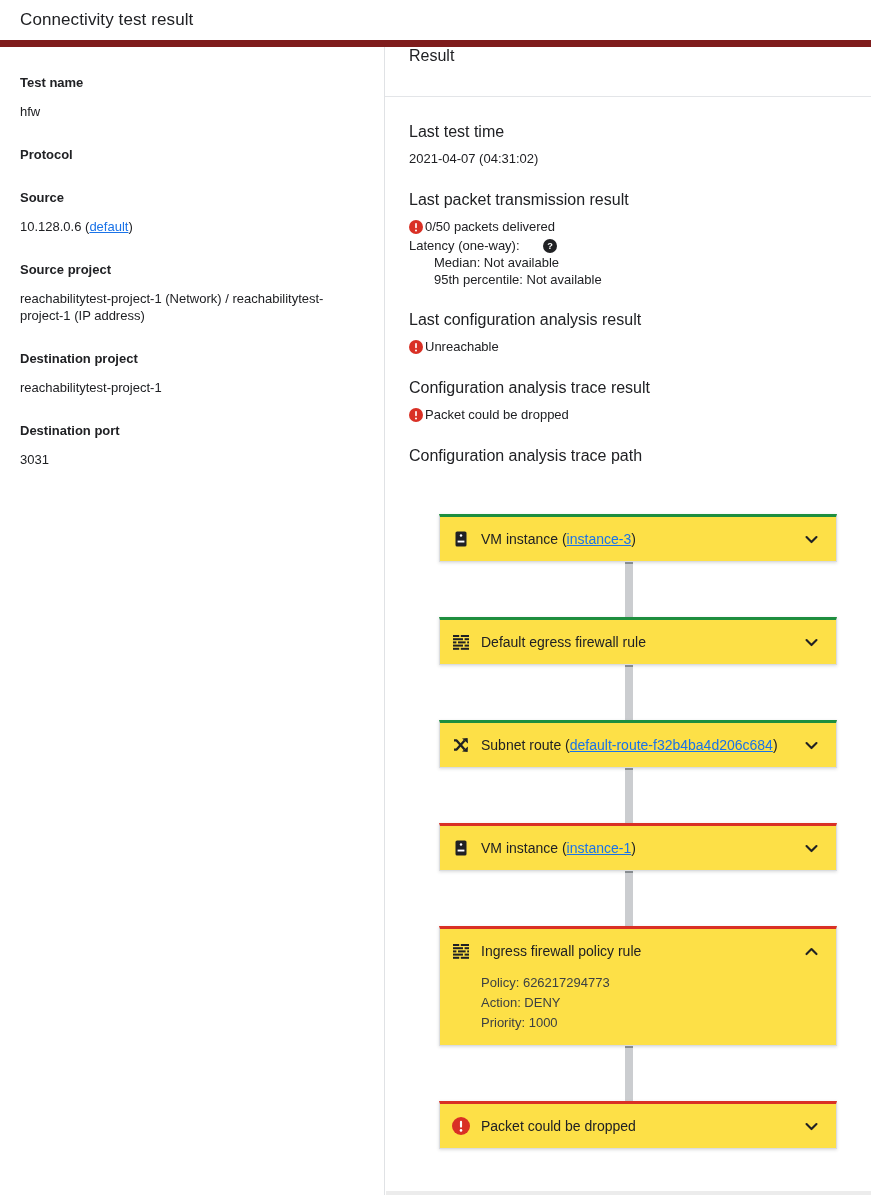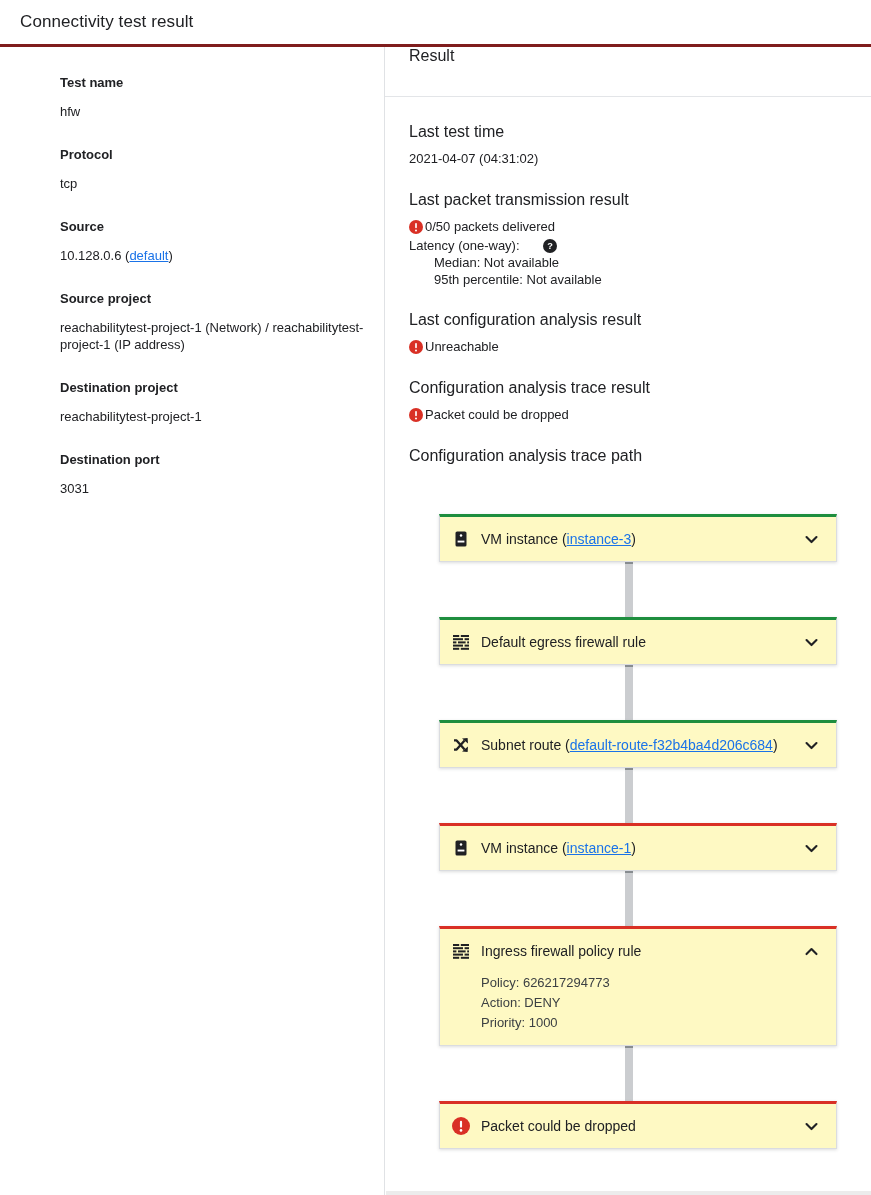--- a/index.html
+++ b/index.html
@@ -2,32 +2,32 @@
 <html style="--ok: #1e8e3e; --error: #d93025; --link: #1a73e8;"><head>
 <meta charset="utf-8">
 <style>
   html,body{margin:0;padding:0;}
   body{
     width:871px;height:1195px;position:relative;overflow:hidden;background:#fff;
     font-family:"Liberation Sans",sans-serif;color:#202124;
     -webkit-font-smoothing:antialiased;
   }
   
-  .app-header{height:47px;border-bottom:3px solid #7f1d1d;display:flex;align-items:center;
+  .app-header{height:47px;border-bottom:7px solid #7f1d1d;display:flex;align-items:center;
     padding:0 20px;box-sizing:border-box;background:#fff;}
   .app-title{font-size:17px;font-weight:500;color:#202124;letter-spacing:.1px;}
 
   
   .content{display:flex;height:1148px;}
   .left-panel{width:385px;box-sizing:border-box;border-right:1px solid #e0e2e5;
     padding:28px 20px 0 20px;flex:none;}
   .right-panel{flex:1;min-width:0;}
 
   
-  .d-section{margin-bottom:27px;margin-left:40px;}
+  .d-section{margin-bottom:27px;}
   .d-label{font-size:13px;font-weight:700;color:#202124;line-height:16px;margin-bottom:12px;}
   .d-value{font-size:13px;font-weight:400;color:#202124;line-height:17px;}
   a.link{color:var(--link);text-decoration:underline;cursor:pointer;}
 
   
   .result-header{height:50px;border-bottom:1px solid #e3e5e8;display:flex;align-items:flex-start;
     padding:0 24px;box-sizing:border-box;}
   .result-title{font-size:16px;color:#202124;}
   .result-body{padding:25px 24px 0 24px;}
   .r-section{margin-bottom:22px;}
@@ -37,21 +37,21 @@
   .latency-line{display:flex;align-items:center;gap:23px;font-size:13px;line-height:17px;margin-top:1px;}
   .sub-line{padding-left:25px;font-size:13px;line-height:17px;margin-top:0;}
 
   
   .icon{display:inline-flex;flex:none;}
   .err-sm{width:14px;height:14px;}
   .help{width:14px;height:14px;}
 
   
   .trace-list{margin:48px 0 0 30px;width:398px;}
-  .trace-card{background:#fef9c3;border:1px solid #dadce0;border-top-width:3px;border-top-style:solid;
+  .trace-card{background:#fde047;border:1px solid #dadce0;border-top-width:3px;border-top-style:solid;
     box-shadow:0 1px 3px rgba(60,64,67,.18);box-sizing:border-box;}
   .trace-card.ok{border-top-color:var(--ok);}
   .trace-card.error{border-top-color:var(--error);}
   .card-head{display:flex;align-items:center;height:44px;padding:0 14px 0 12px;cursor:pointer;}
   .card-icon{width:18px;height:18px;margin-right:11px;flex:none;display:flex;}
   .card-title{font-size:14px;color:#202124;white-space:nowrap;}
   .chevron{margin-left:auto;display:flex;flex:none;cursor:pointer;}
   .card-details{padding:0 14px 12px 41px;}
   .card-details .detail-line{font-size:13px;color:#3c4043;line-height:20px;}
   .connector{width:8px;height:55px;margin-left:186px;
@@ -71,21 +71,20 @@
 
   <div class="left-panel">
 
     <div class="d-section">
       <div class="d-label">Test name</div>
       <div class="d-value">hfw</div>
     </div>
 
     <div class="d-section">
       <div class="d-label">Protocol</div>
-      <div class="d-value">tcp</div>
     </div>
 
     <div class="d-section">
       <div class="d-label">Source</div>
       <div class="d-value"><span>10.128.0.6 (</span><a class="link">default</a><span>)</span></div>
     </div>
 
     <div class="d-section">
       <div class="d-label">Source project</div>
       <div class="d-value">reachabilitytest-project-1 (Network) / reachabilitytest-project-1 (IP address)</div>

